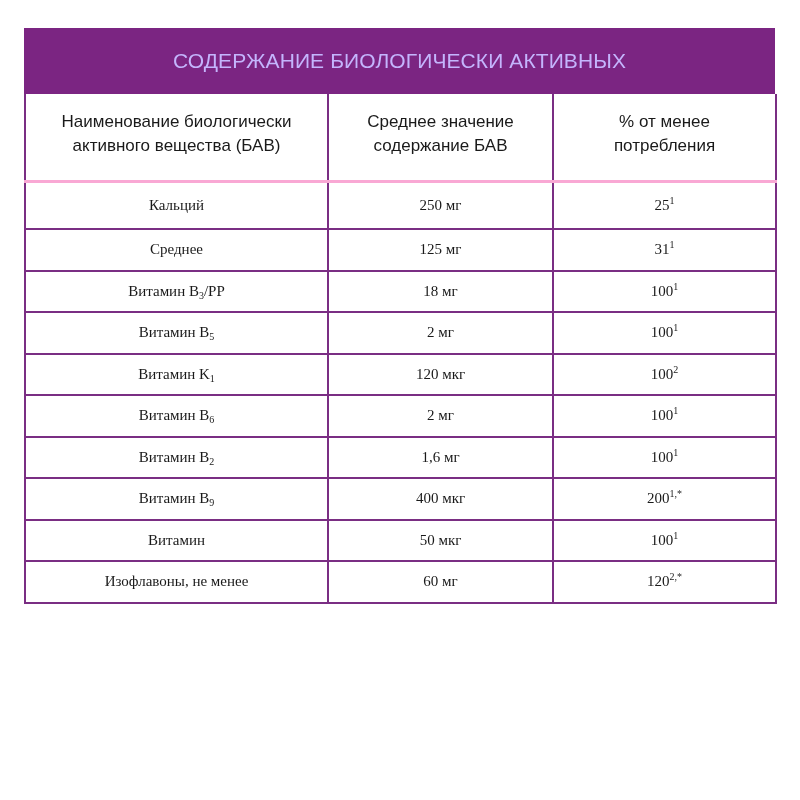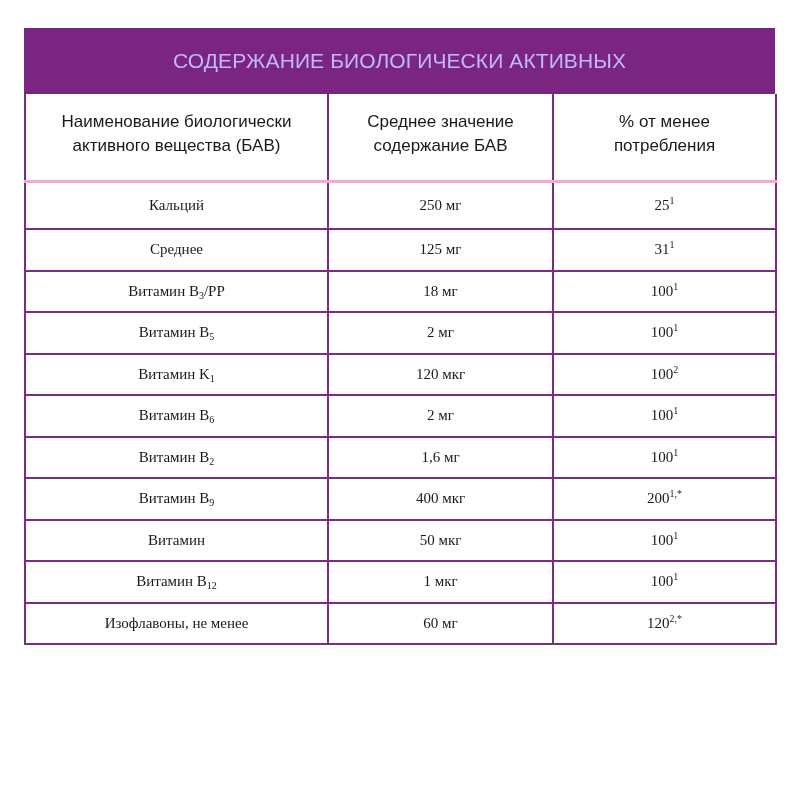--- a/index.html
+++ b/index.html
@@ -148,24 +148,19 @@
           <td><span class="name-base">Витамин B</span><sub>9</sub></td>
           <td>400 мкг</td>
           <td><span class="pct-base">200</span><sup>1,*</sup></td>
         </tr>
         <tr>
           <td><span class="name-base">Витамин</span></td>
           <td>50 мкг</td>
           <td><span class="pct-base">100</span><sup>1</sup></td>
         </tr>
         <tr>
-          <td><span class="name-base">Витамин B</span><sub>12</sub></td>
-          <td>1 мкг</td>
-          <td><span class="pct-base">100</span><sup>1</sup></td>
-        </tr>
-        <tr>
           <td><span class="name-base">Изофлавоны, не менее</span></td>
           <td>60 мг</td>
           <td><span class="pct-base">120</span><sup>2,*</sup></td>
         </tr>
       </tbody>
   </table>
 </div>
 
 </body></html>

